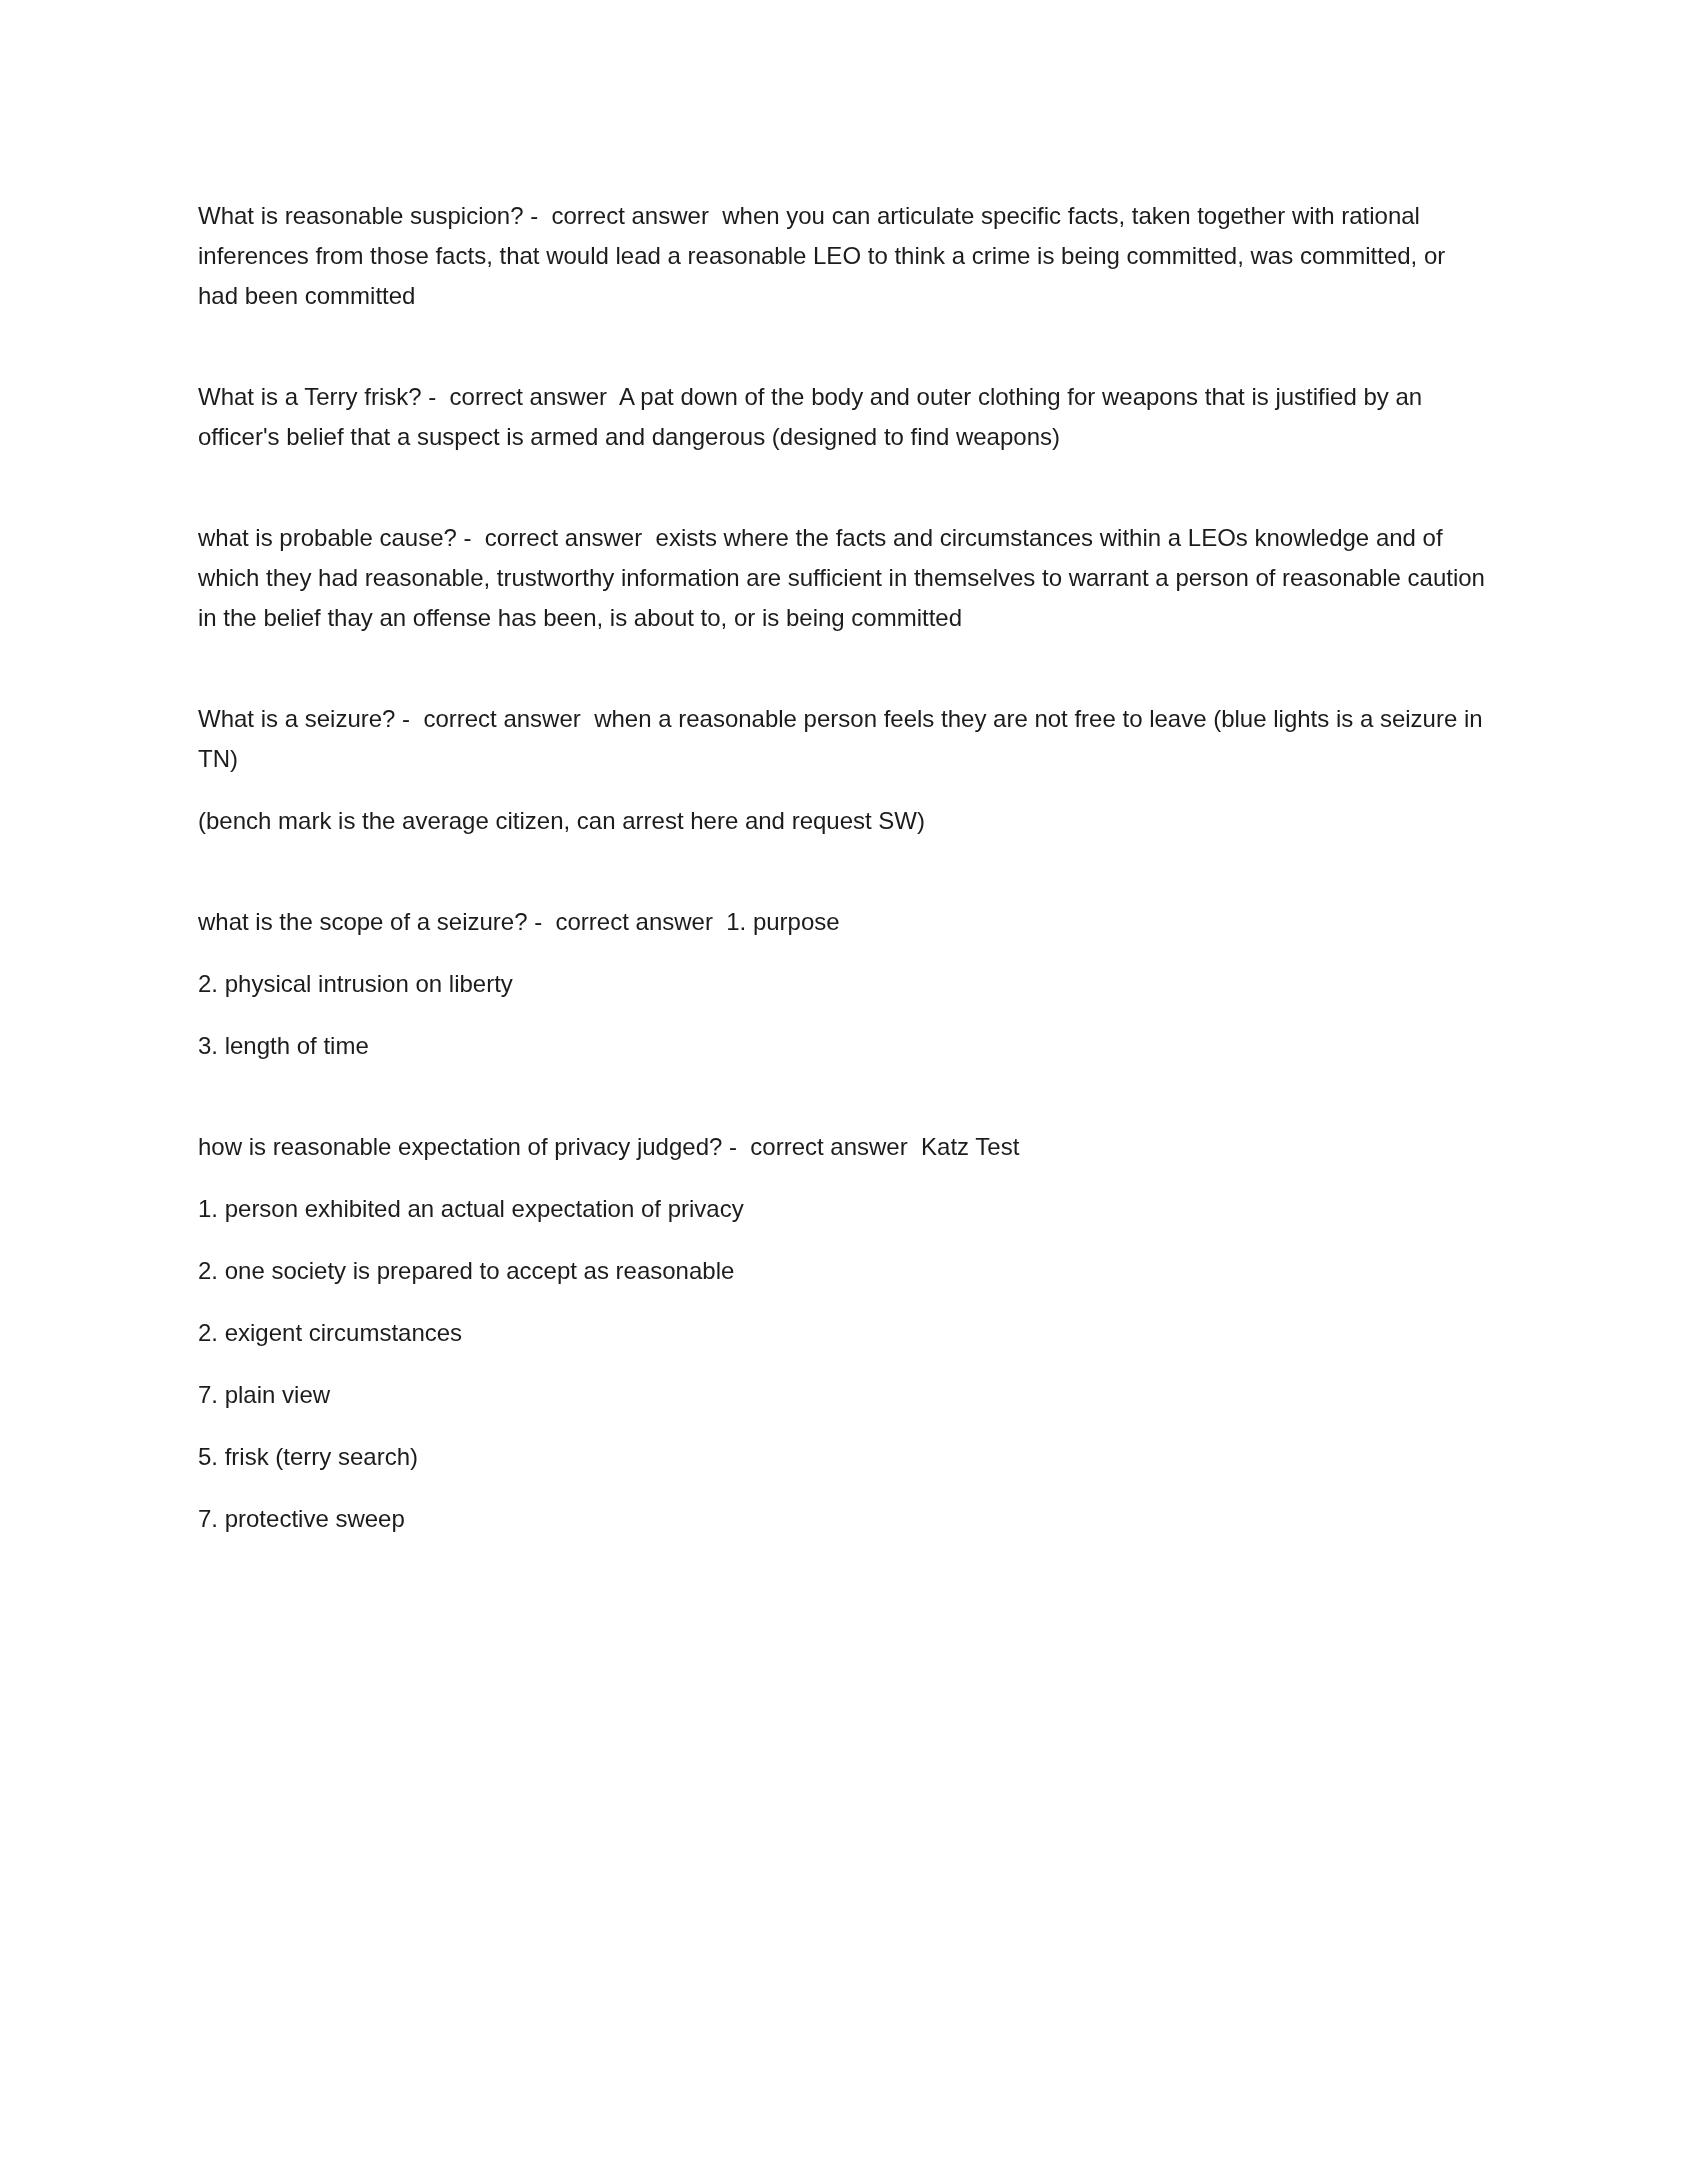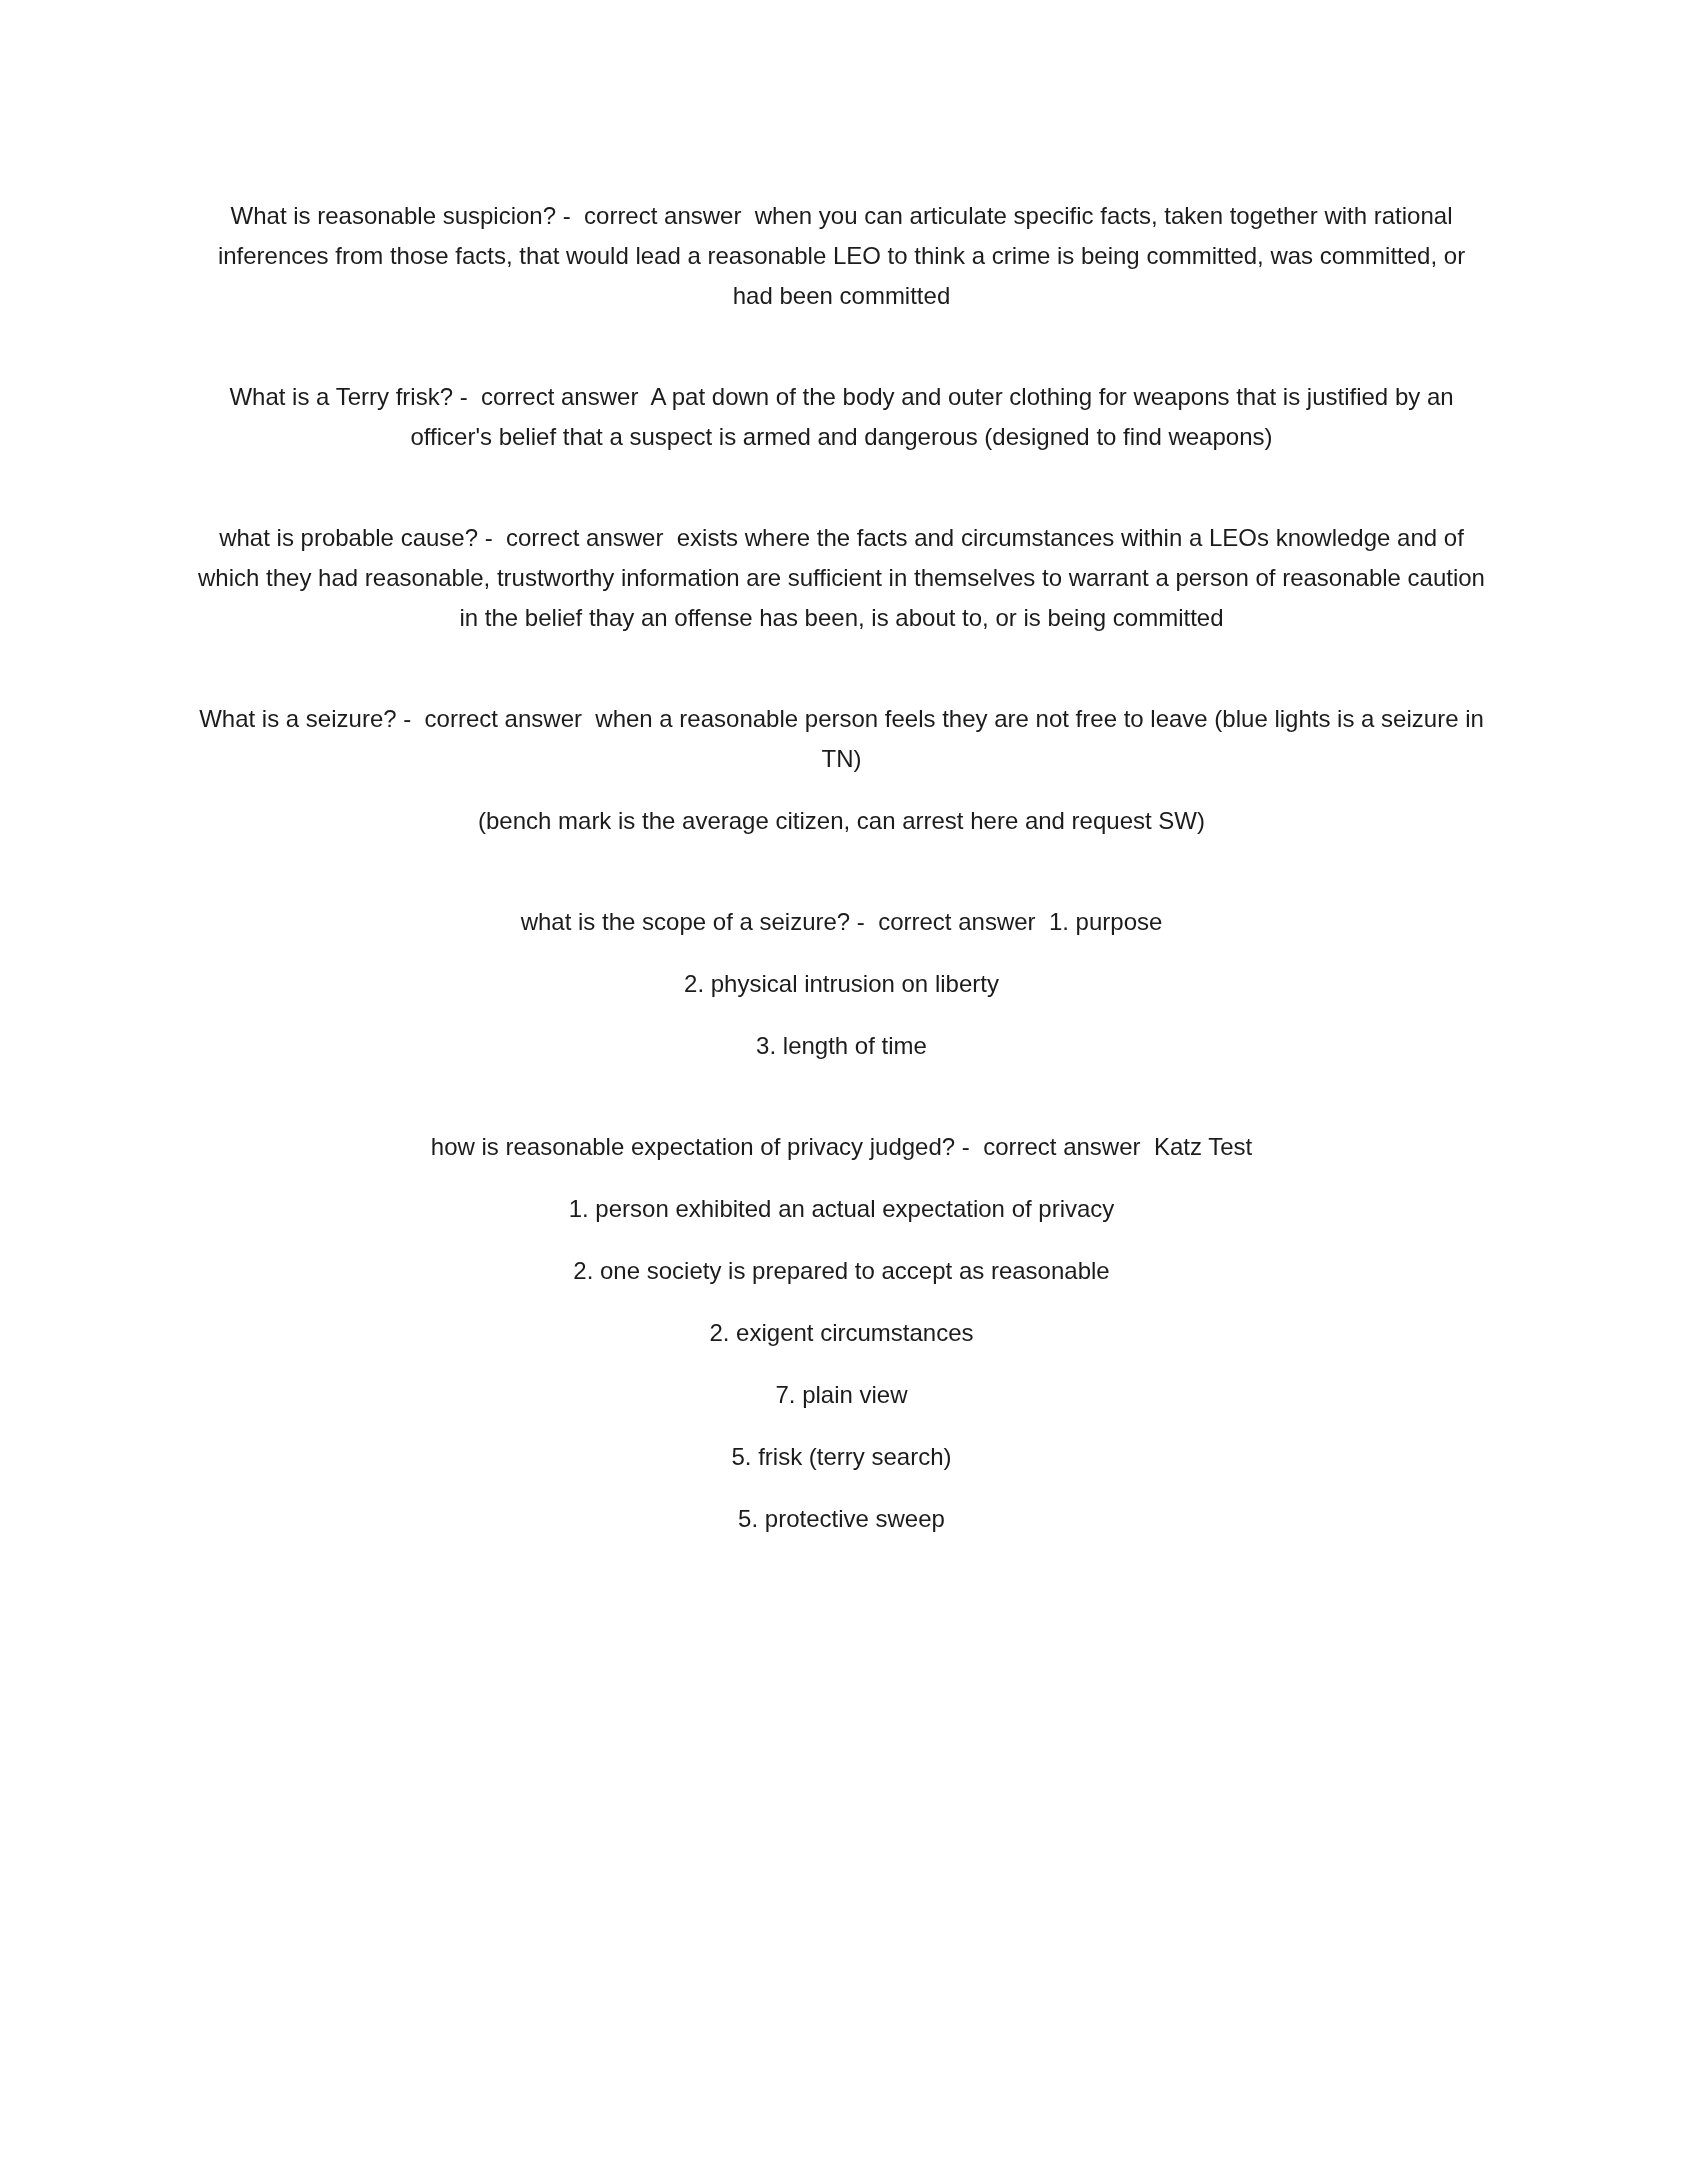--- a/index.html
+++ b/index.html
@@ -12,21 +12,20 @@
     height: 2178px;
     position: relative;
     overflow: hidden;
   }
   .page {
     box-sizing: border-box;
     width: 1683px;
     height: 2178px;
     background: #ffffff;
     padding: 196px 198px 0 198px;
-    text-align: center;
   }
   p.para {
     margin: 0 0 22px 0;
     font-family: "Liberation Sans", sans-serif;
     font-size: 24px;
     line-height: 40px;
     color: #1c1c1c;
     white-space: pre-wrap;
     letter-spacing: 0px;
   }
@@ -45,15 +44,15 @@
   <p class="para">(bench mark is the average citizen, can arrest here and request SW)</p>
   <p class="para block-start">what is the scope of a seizure? -  correct answer  1. purpose</p>
   <p class="para">2. physical intrusion on liberty</p>
   <p class="para">3. length of time</p>
   <p class="para block-start">how is reasonable expectation of privacy judged? -  correct answer  Katz Test</p>
   <p class="para">1. person exhibited an actual expectation of privacy</p>
   <p class="para">2. one society is prepared to accept as reasonable</p>
   <p class="para">2. exigent circumstances</p>
   <p class="para">7. plain view</p>
   <p class="para">5. frisk (terry search)</p>
-  <p class="para">5. protective sweep</p>
+  <p class="para">7. protective sweep</p>
 </div>
 
 
 </body></html>

